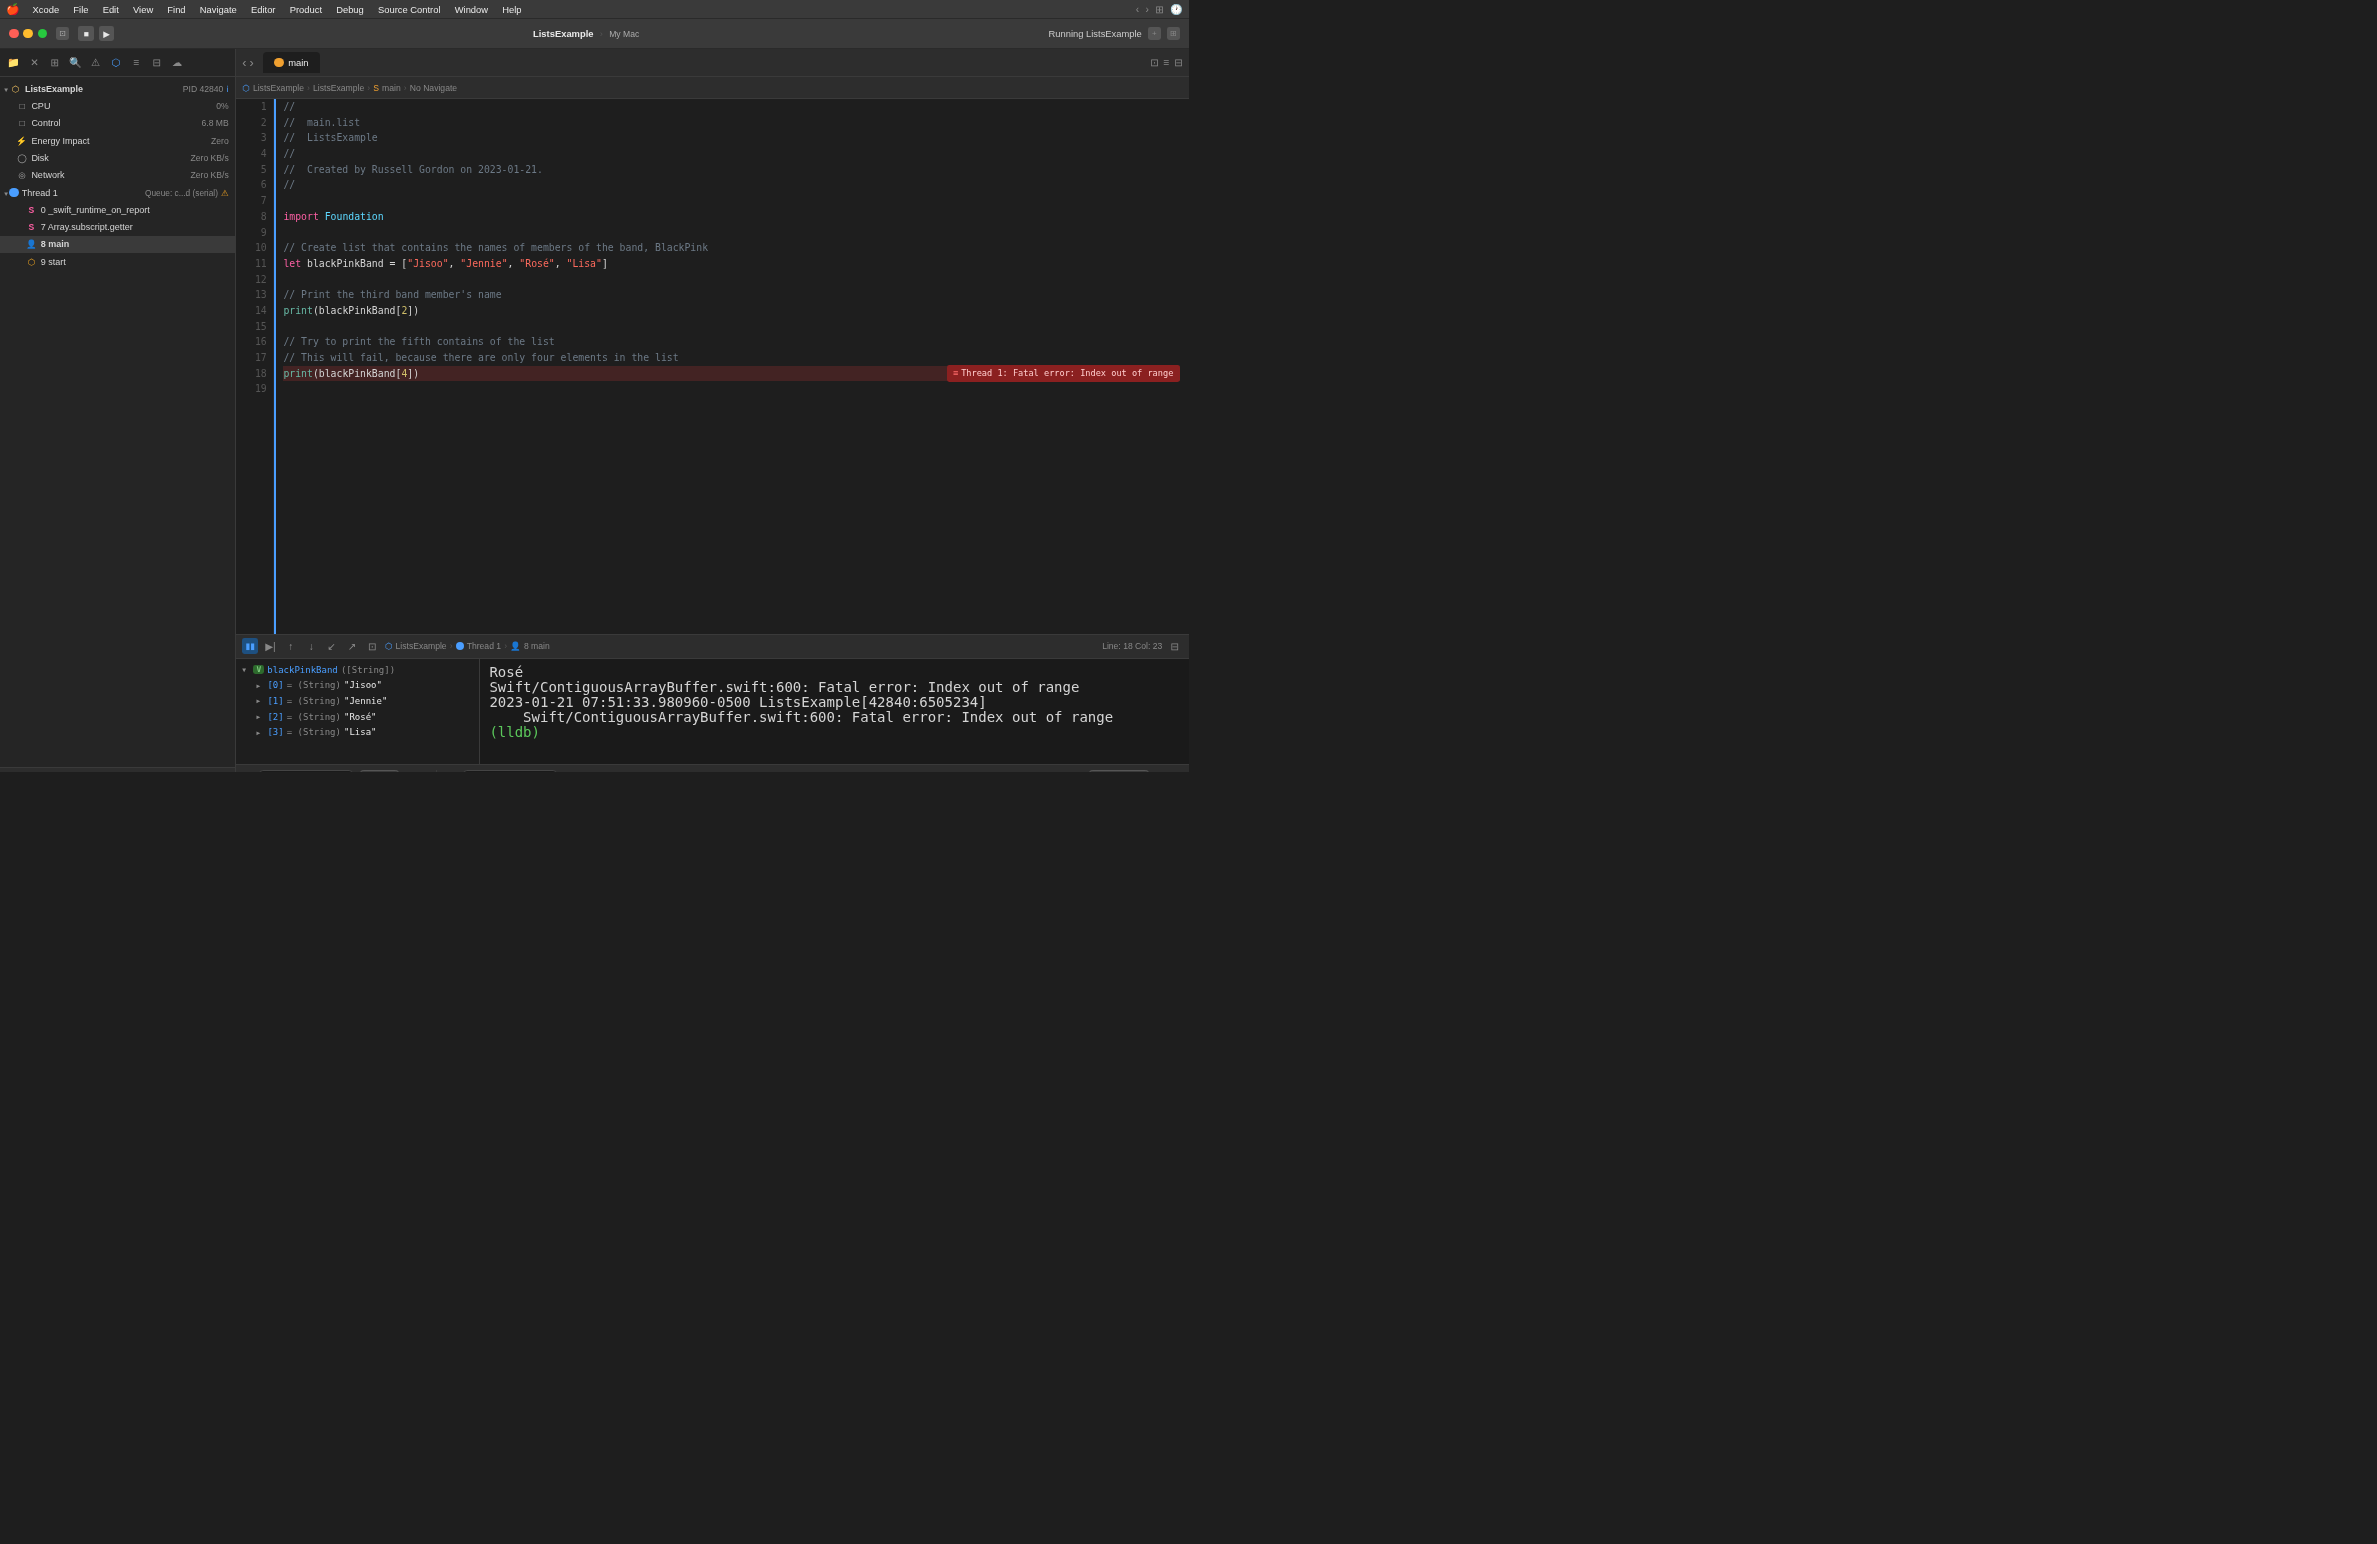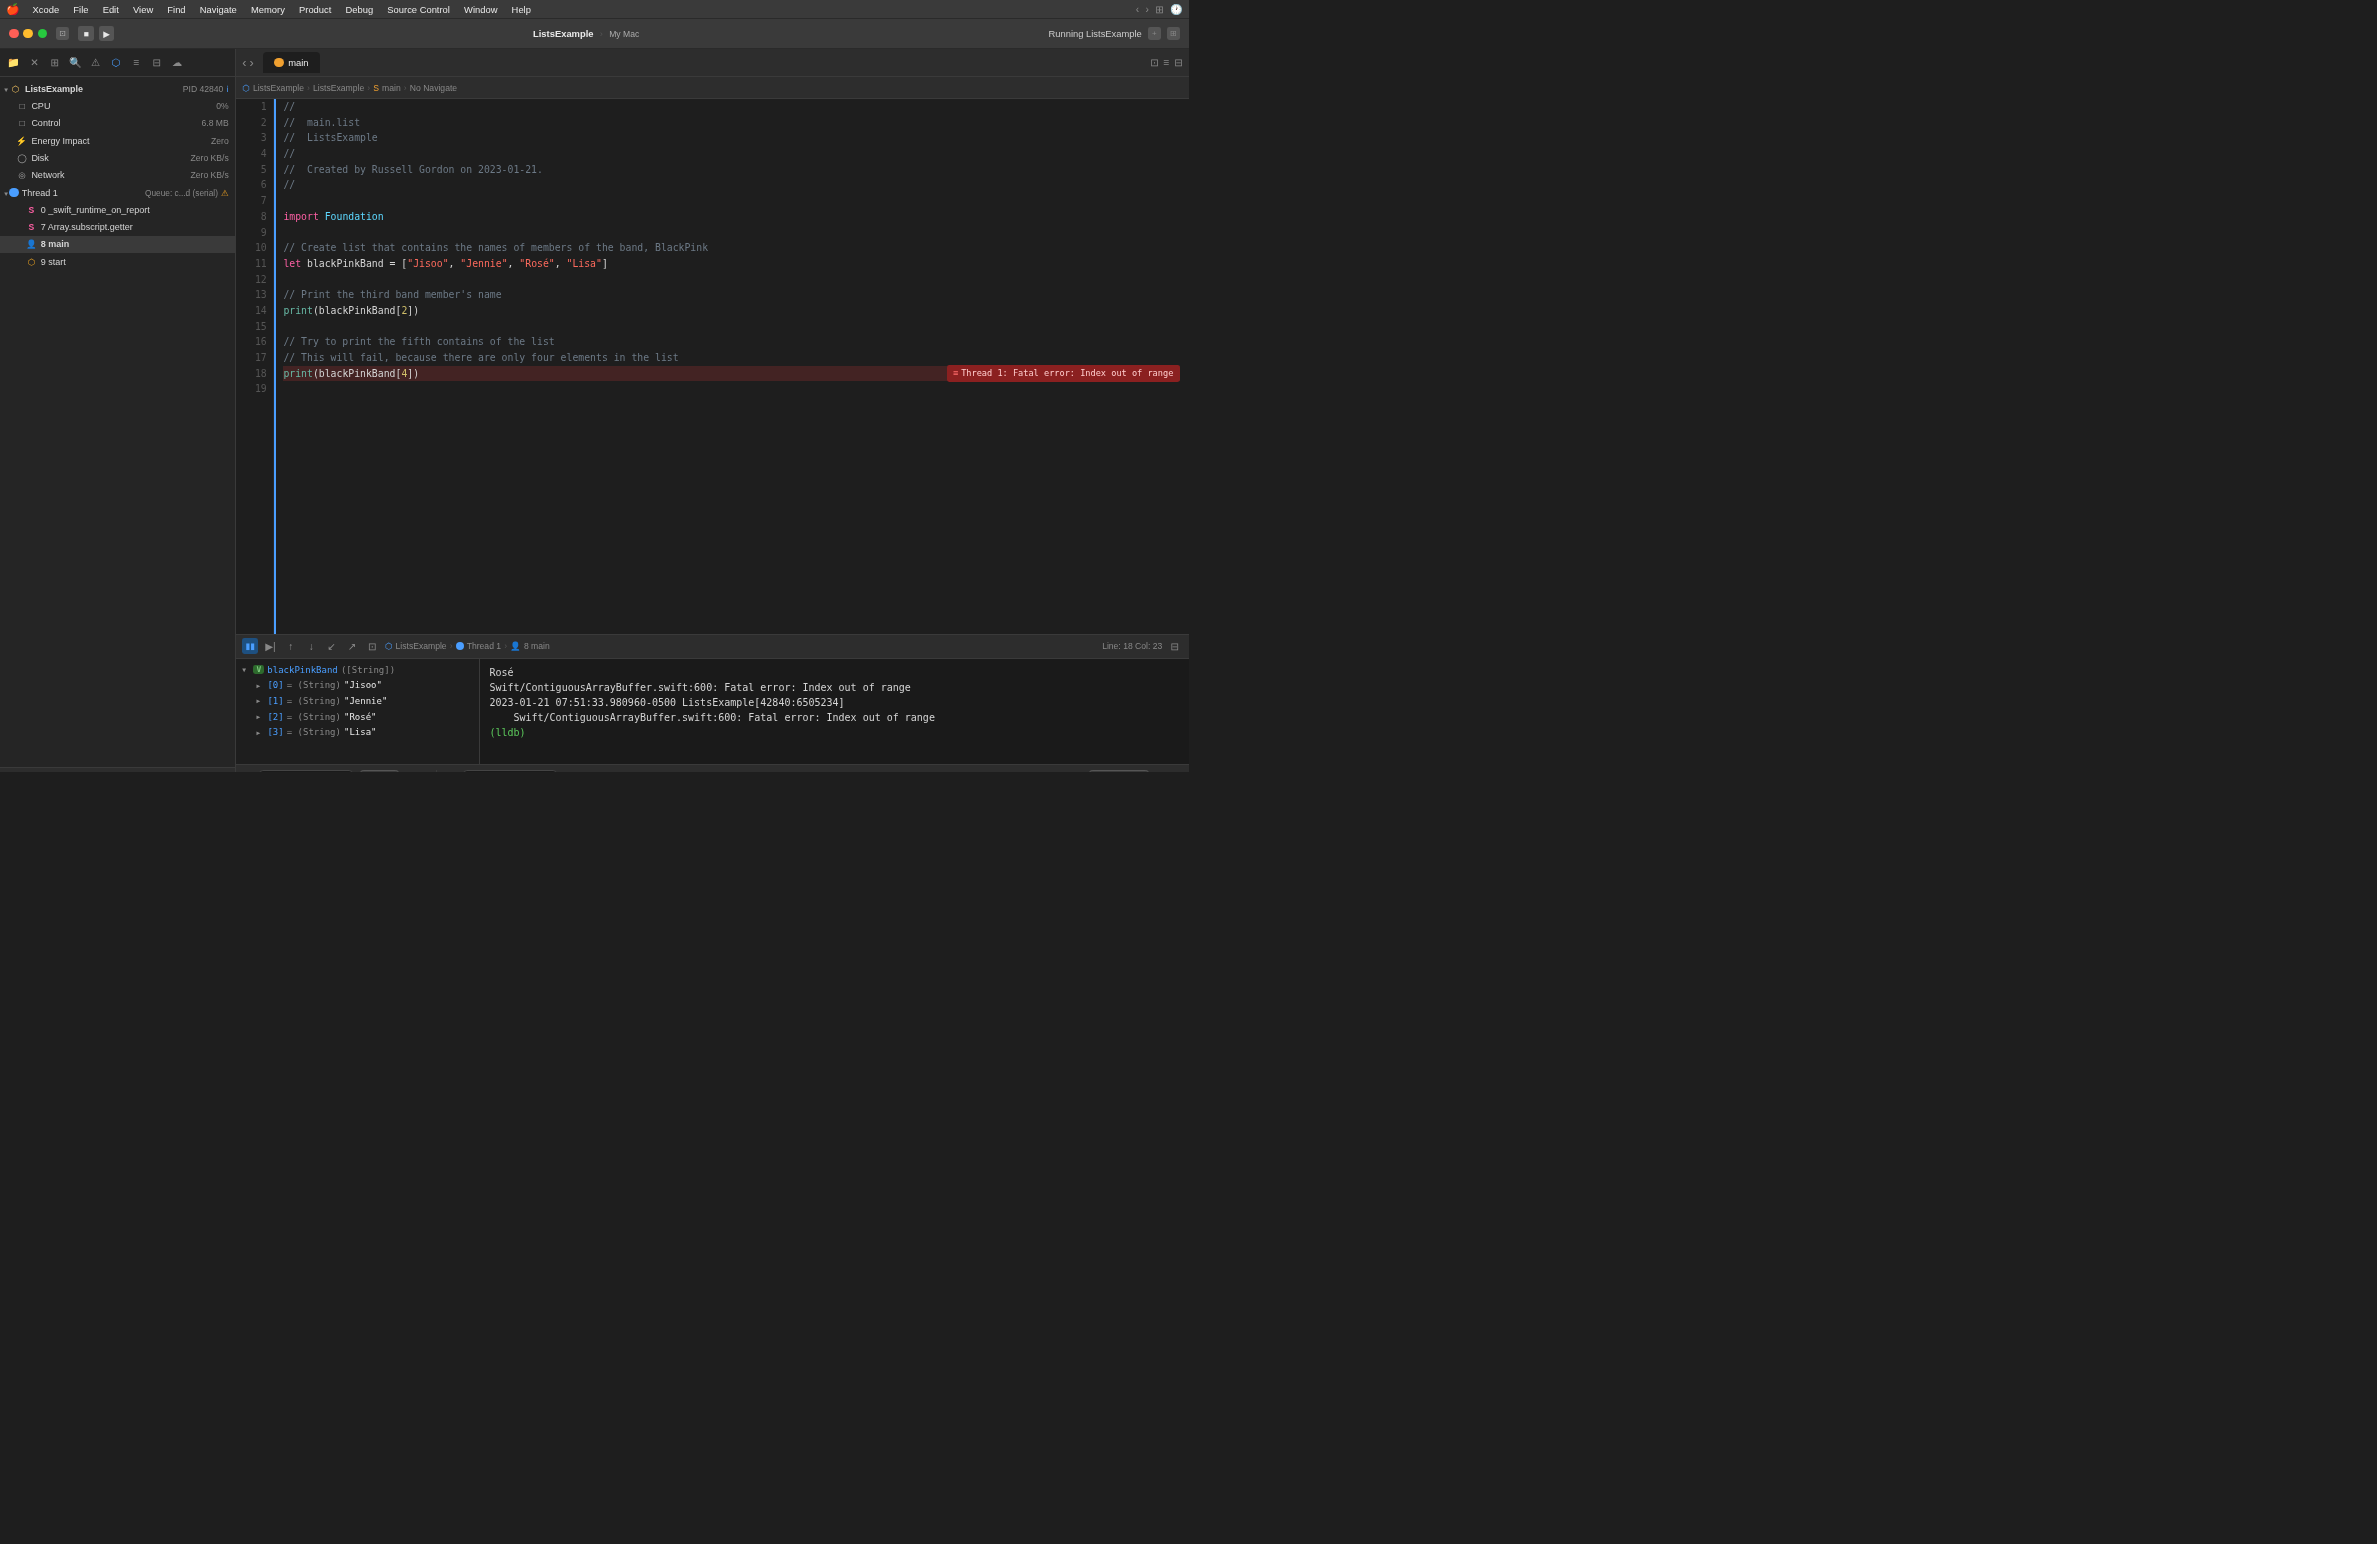--- a/index.html
+++ b/index.html
@@ -294,21 +294,21 @@
       font-weight: bold;
     }
     .var-name { color: #4a9eff; }
     .var-type { color: #888; }
     .var-value { color: #e8e8e8; }
     .debug-right-panel {
       flex: 1;
       background: #1a1a1a;
       padding: 6.3px 9.4px;
       font-family: 'SF Mono', 'Menlo', monospace;
-      font-size: 10px;
+      font-size: 14px;
       line-height: 15px;
       overflow-y: auto;
       color: #d4d4d4;
     }
 
     
     .bottom-bar {
       height: 27px;
       background: #2d2d2d;
       border-top: 0.8px solid #3a3a3a;
@@ -396,21 +396,21 @@
 <body>
 
 <div class="menubar">
   <span class="apple-logo">🍎</span>
   <span class="menu-item">Xcode</span>
   <span class="menu-item">File</span>
   <span class="menu-item">Edit</span>
   <span class="menu-item">View</span>
   <span class="menu-item">Find</span>
   <span class="menu-item">Navigate</span>
-  <span class="menu-item">Memory</span>
+  <span class="menu-item">Editor</span>
   <span class="menu-item">Product</span>
   <span class="menu-item">Debug</span>
   <span class="menu-item">Source Control</span>
   <span class="menu-item">Window</span>
   <span class="menu-item">Help</span>
   <div class="menu-right">
     <span style="color:#888;font-size:10.2px">‹</span>
     <span style="color:#888;font-size:10.2px">›</span>
     <span style="color:#888;font-size:10.2px">⊞</span>
     <span style="color:#888;font-size:10.2px">🕐</span>

